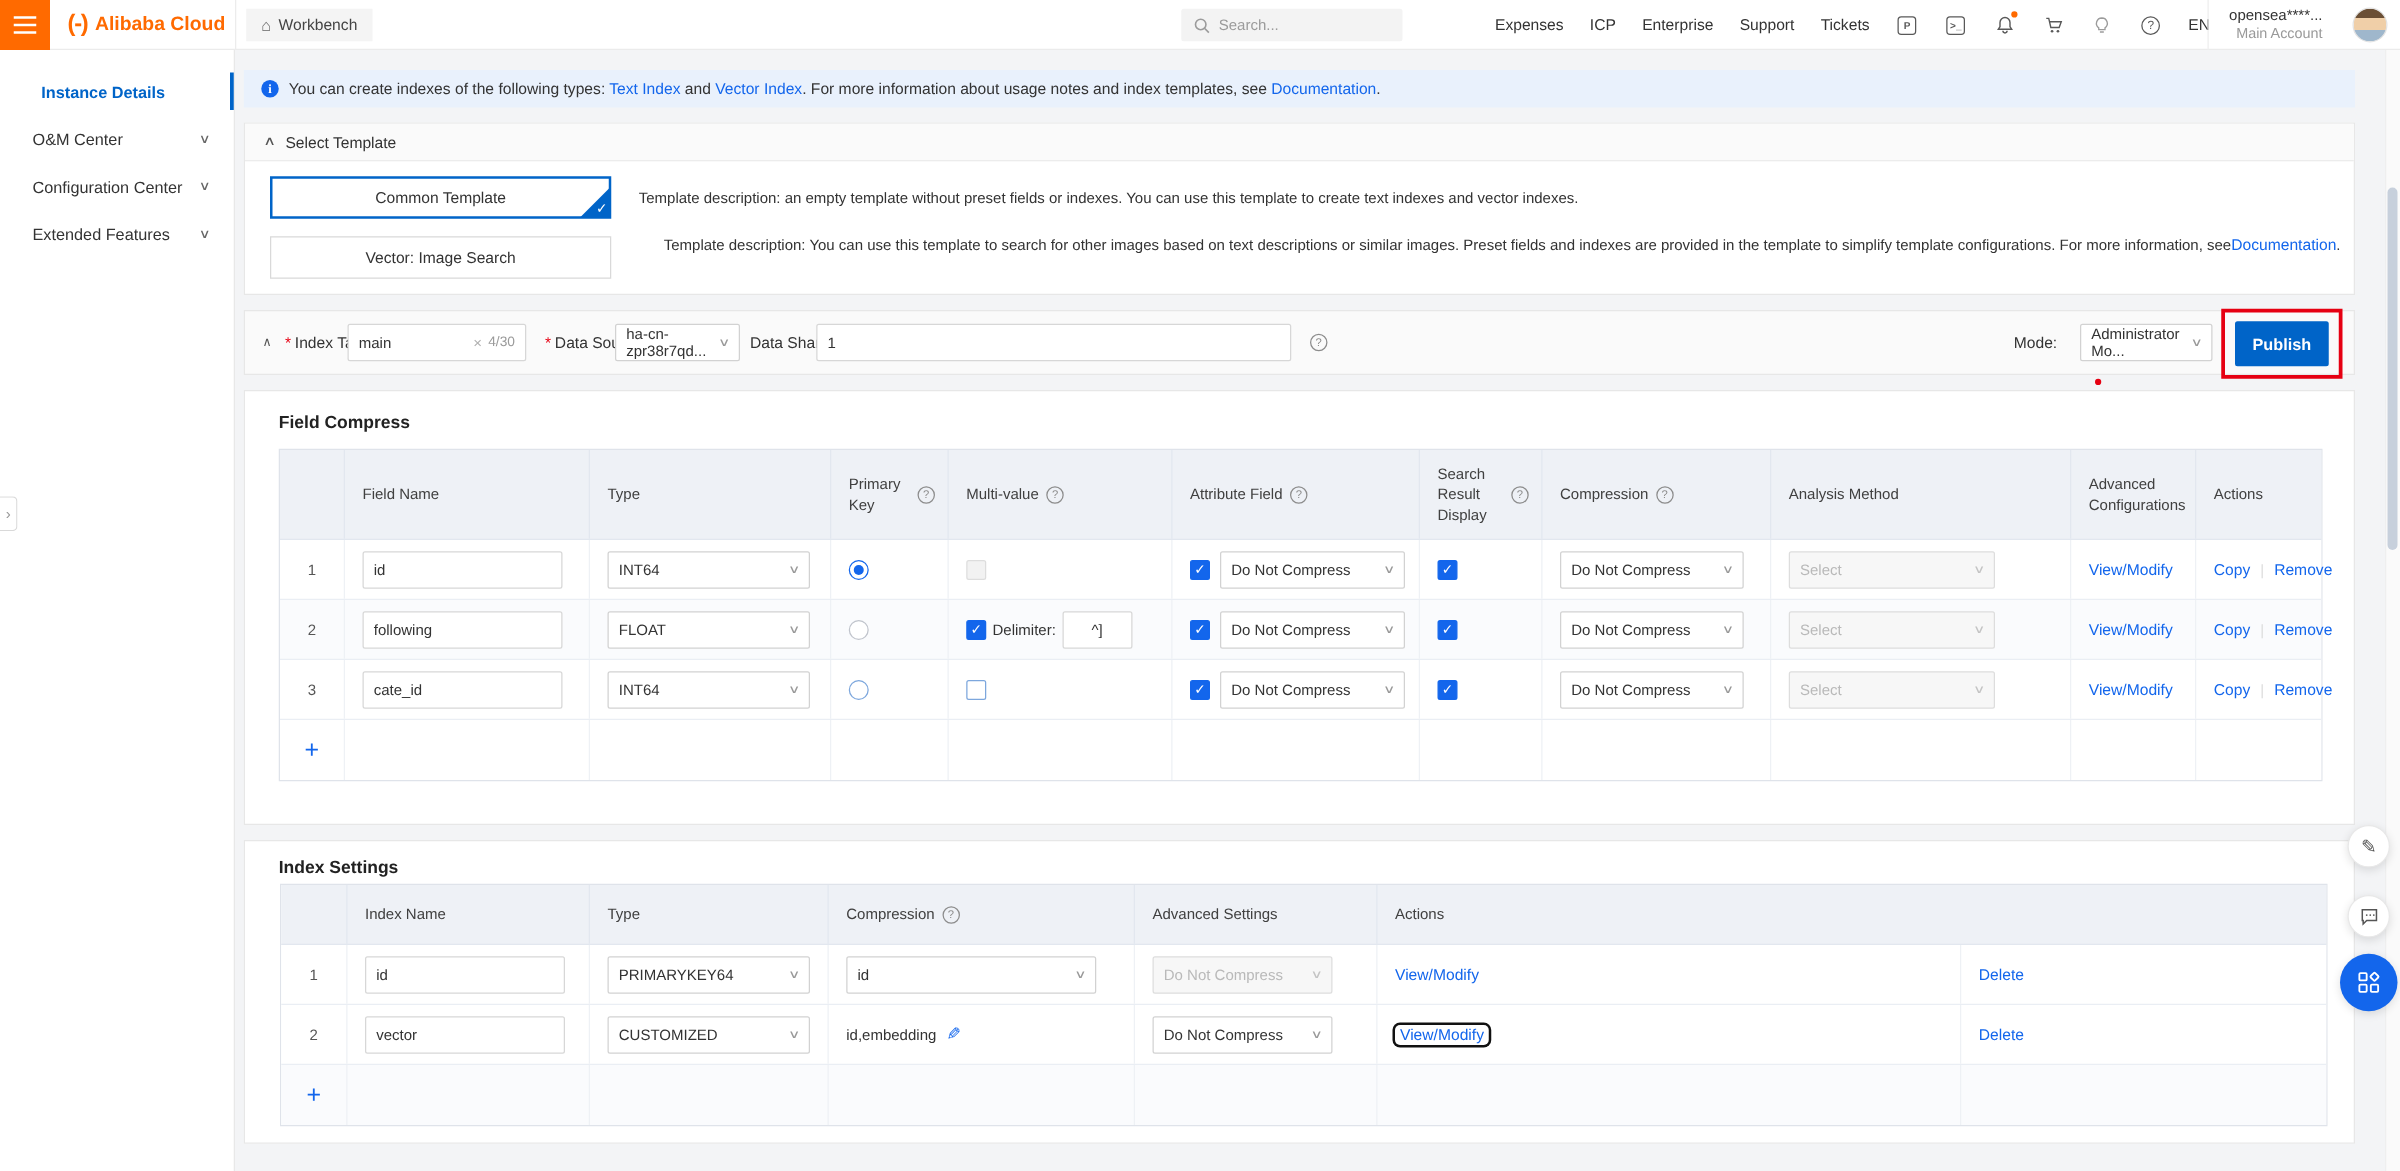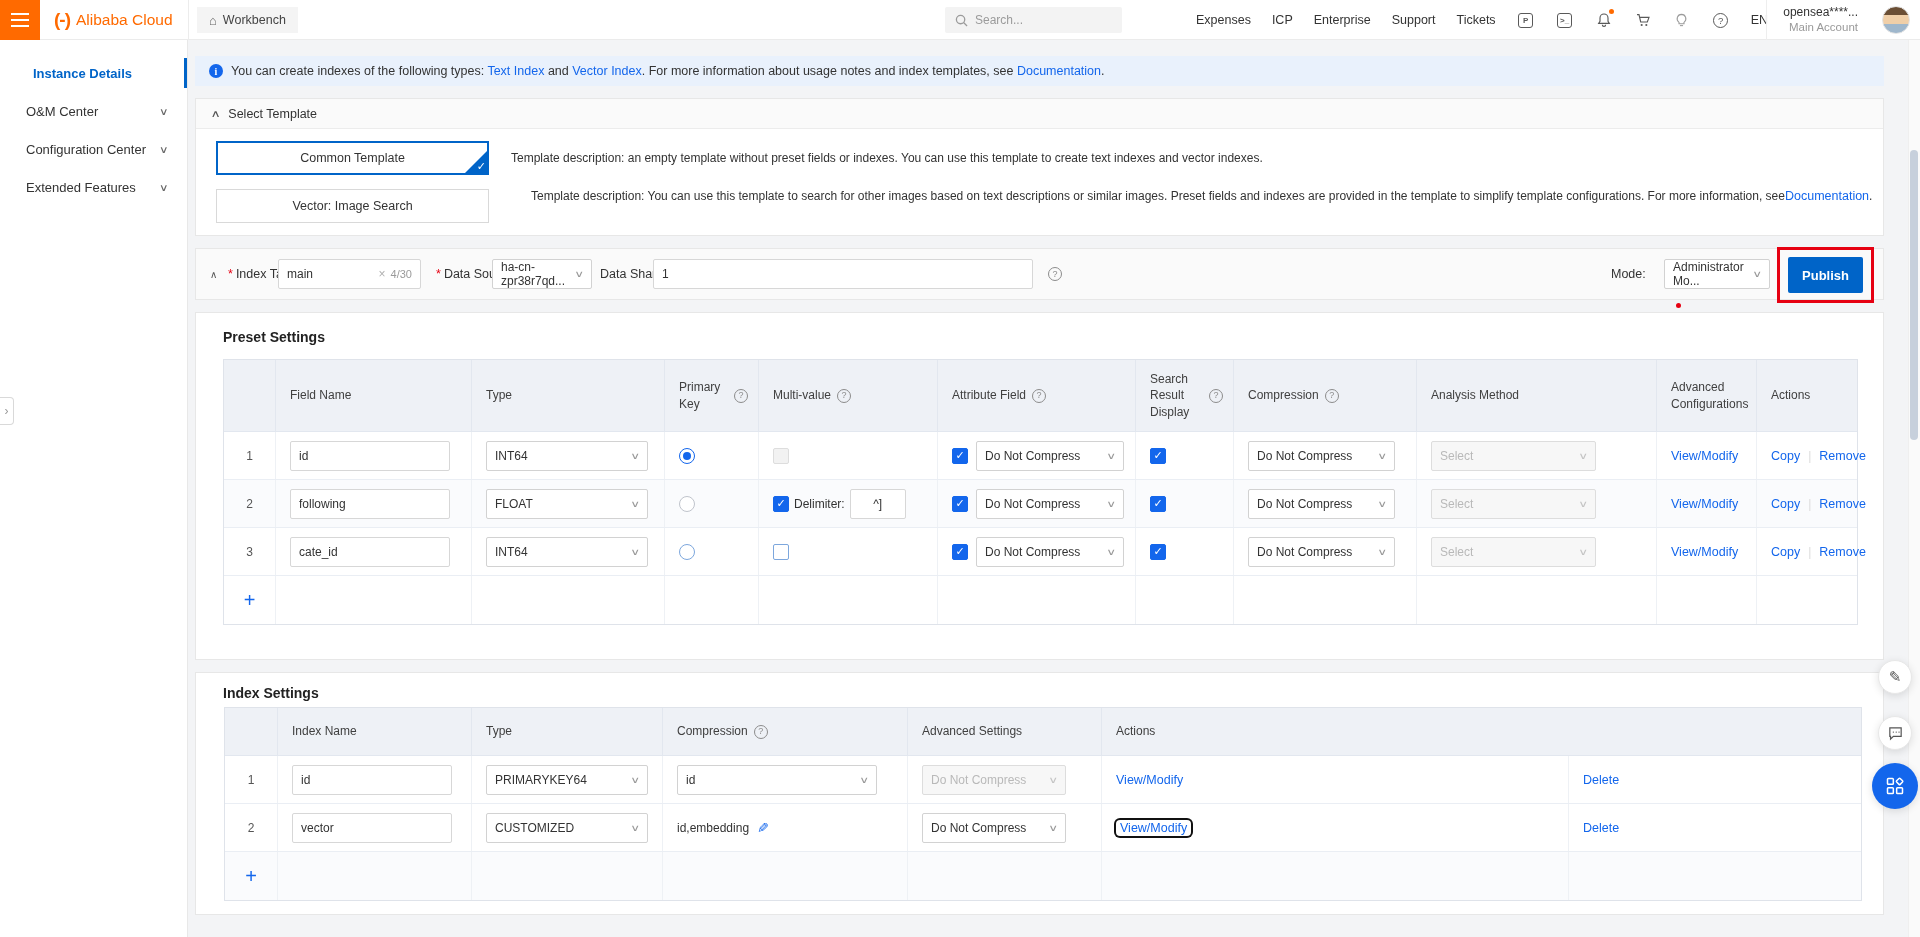--- a/index.html
+++ b/index.html
@@ -8,21 +8,21 @@
   .abs { position:absolute; }
   #app { position:relative; width:1920px; height:937px; }
 
   
   .topbar { left:0; top:0; width:1920px; height:40px; background:#fff; border-bottom:1px solid #ebebeb; z-index:30; }
   .hamburger { left:0; top:0; width:40px; height:40px; background:#ff6a00; cursor:pointer; }
   .hamburger i { position:absolute; left:11px; width:18px; height:2px; background:#fff; }
   .hamburger i:nth-child(1){top:13px} .hamburger i:nth-child(2){top:19px} .hamburger i:nth-child(3){top:25px}
   .logo { left:54px; top:0; height:40px; display:flex; align-items:center; gap:6px; color:#ff6a00; }
   .logo .mark { font-weight:700; font-size:19px; letter-spacing:-1px; }
-  .logo .ltext { font-weight:400; font-size:15.5px; }
+  .logo .ltext { font-weight:700; font-size:15.5px; }
   .tb-divider { left:188px; top:0; width:1px; height:40px; background:#ececec; }
   .workbench { left:197px; top:7px; height:26px; padding:0 12px; background:#f4f4f4; display:flex; align-items:center; gap:6px; font-size:12.5px; color:#444; cursor:pointer; }
   .home-glyph { font-size:13px; color:#666; }
   .searchbox { left:945px; top:7px; width:177px; height:26px; background:#f3f3f3; border-radius:2px; display:flex; align-items:center; gap:7px; padding:0 10px; cursor:text; }
   .searchbox .ph { font-size:12px; color:#9b9b9b; }
   .tb-right { top:0; right:152px; height:40px; display:flex; align-items:center; gap:21px; }
   .tb-link { font-size:12.5px; color:#333; cursor:pointer; white-space:nowrap; }
   .tb-icon { position:relative; width:18px; height:18px; display:flex; align-items:center; justify-content:center; cursor:pointer; color:#595959; }
   .sq-icon { width:15px; height:15px; border:1.4px solid #595959; border-radius:3px; font-size:8px; display:flex; align-items:center; justify-content:center; color:#595959; font-weight:700; }
   .dot { position:absolute; right:-1px; top:-2px; width:5px; height:5px; border-radius:50%; background:#ff6a00; }
@@ -266,21 +266,21 @@
     <div class="v select" style="left:1468px; width:106px;">
       <span>Administrator Mo...</span>
       <span class="chev">∨</span>
     </div>
     <button class="publish-btn">Publish</button>
   </div>
   <div class="abs red-box"></div>
   <div class="abs red-dot"></div>
 
   <div class="abs panel fpanel">
-    <div class="abs sec-title" style="left:27px; top:16px;">Preset Settings</div>
+    <div class="abs sec-title" style="left:27px; top:16px;">Field Compress</div>
     <div class="tbl" style="left:27px; top:46px; width:1635px;">
       <div class="grid fgrid thead fhead">
         <div class="cnum"></div>
         <div>Field Name</div>
         <div>Type</div>
         <div>
             <span>Primary Key</span>
             <span class="helpc">?</span>
           </div>
         <div>

